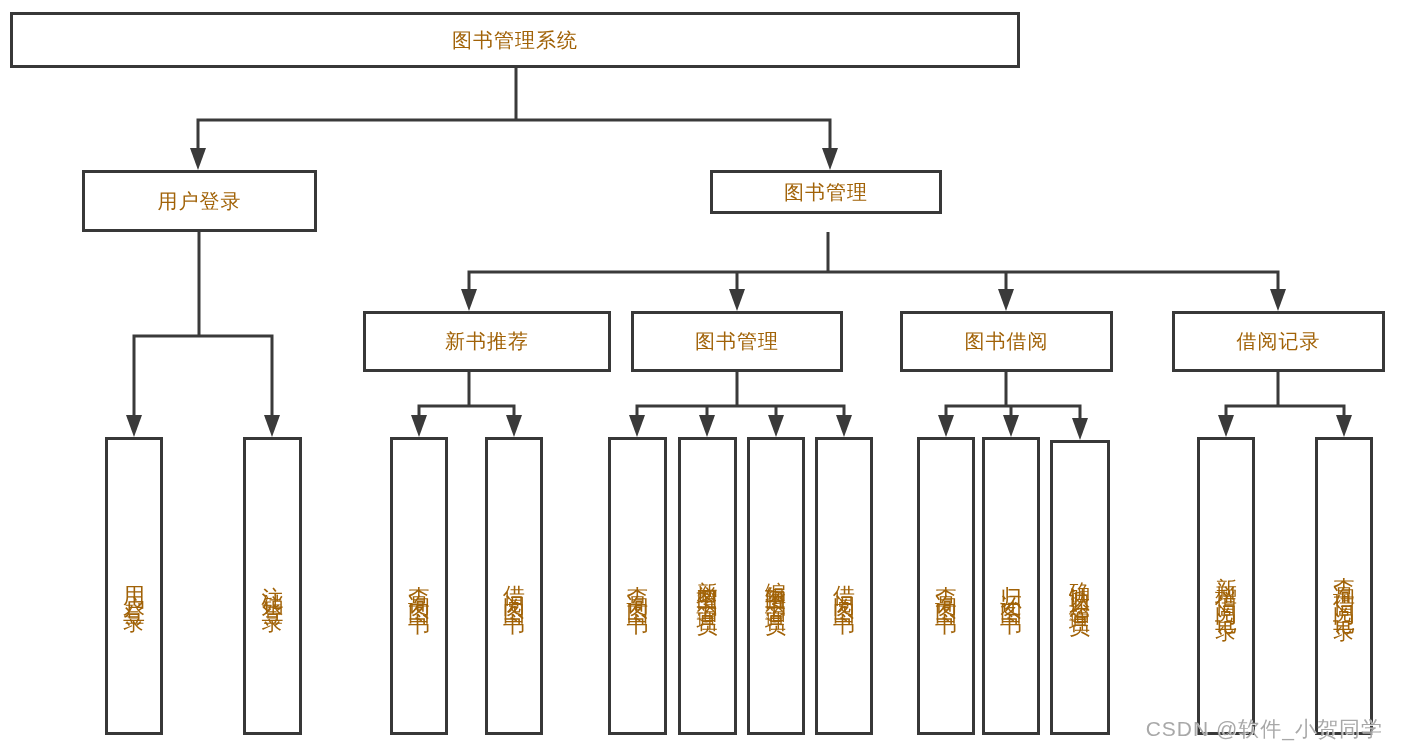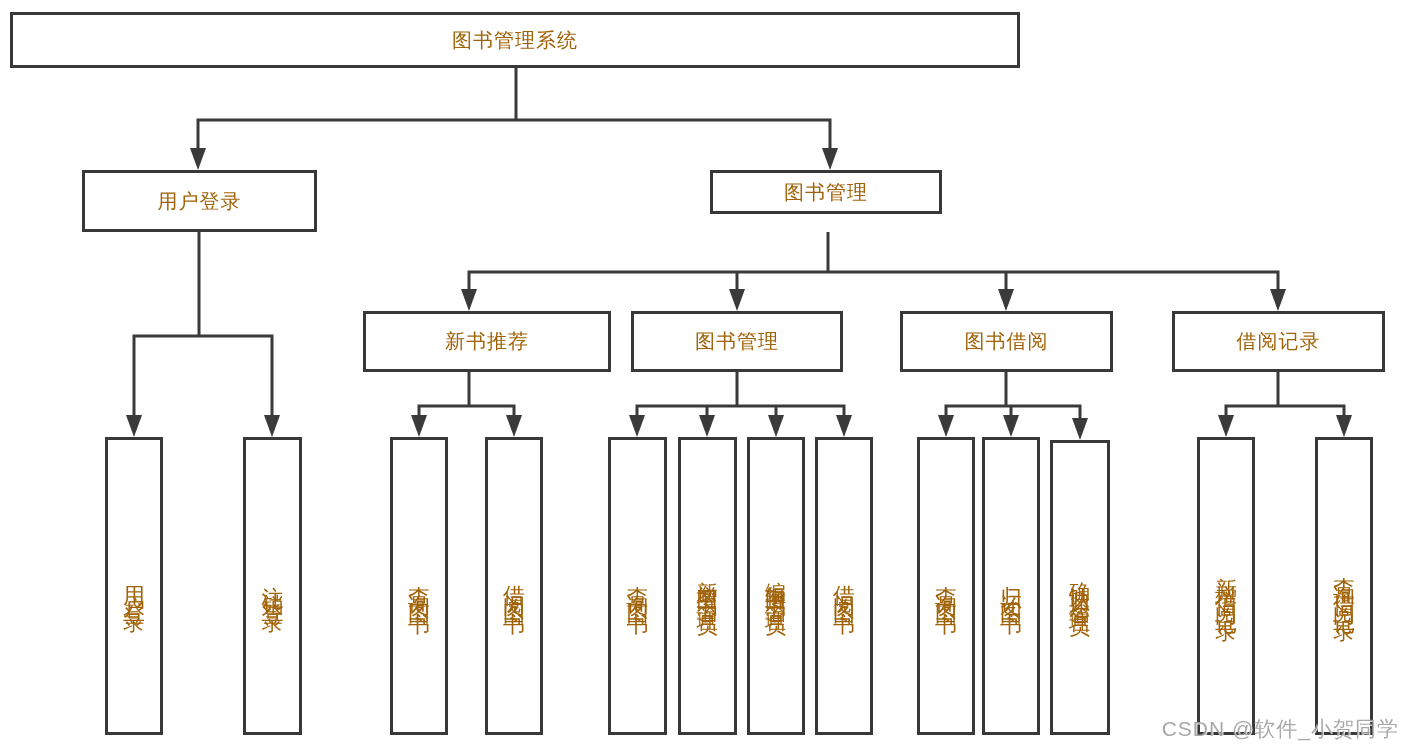--- a/index.html
+++ b/index.html
@@ -44,21 +44,21 @@
     letter-spacing: 9px;
     line-height: 1;
     white-space: nowrap;
   }
   .leaf.tight .vtext {
     letter-spacing: 5px;
     font-size: 21px;
   }
   .watermark {
     position: absolute;
-    right: 6px;
+    right: 22px;
     bottom: 4px;
     font-size: 21px;
     color: rgba(158, 158, 158, 0.9);
     text-shadow: 1px 1px 0 rgba(255,255,255,0.8);
     letter-spacing: 1px;
   }
 </style>
 </head>
 <body>
 

